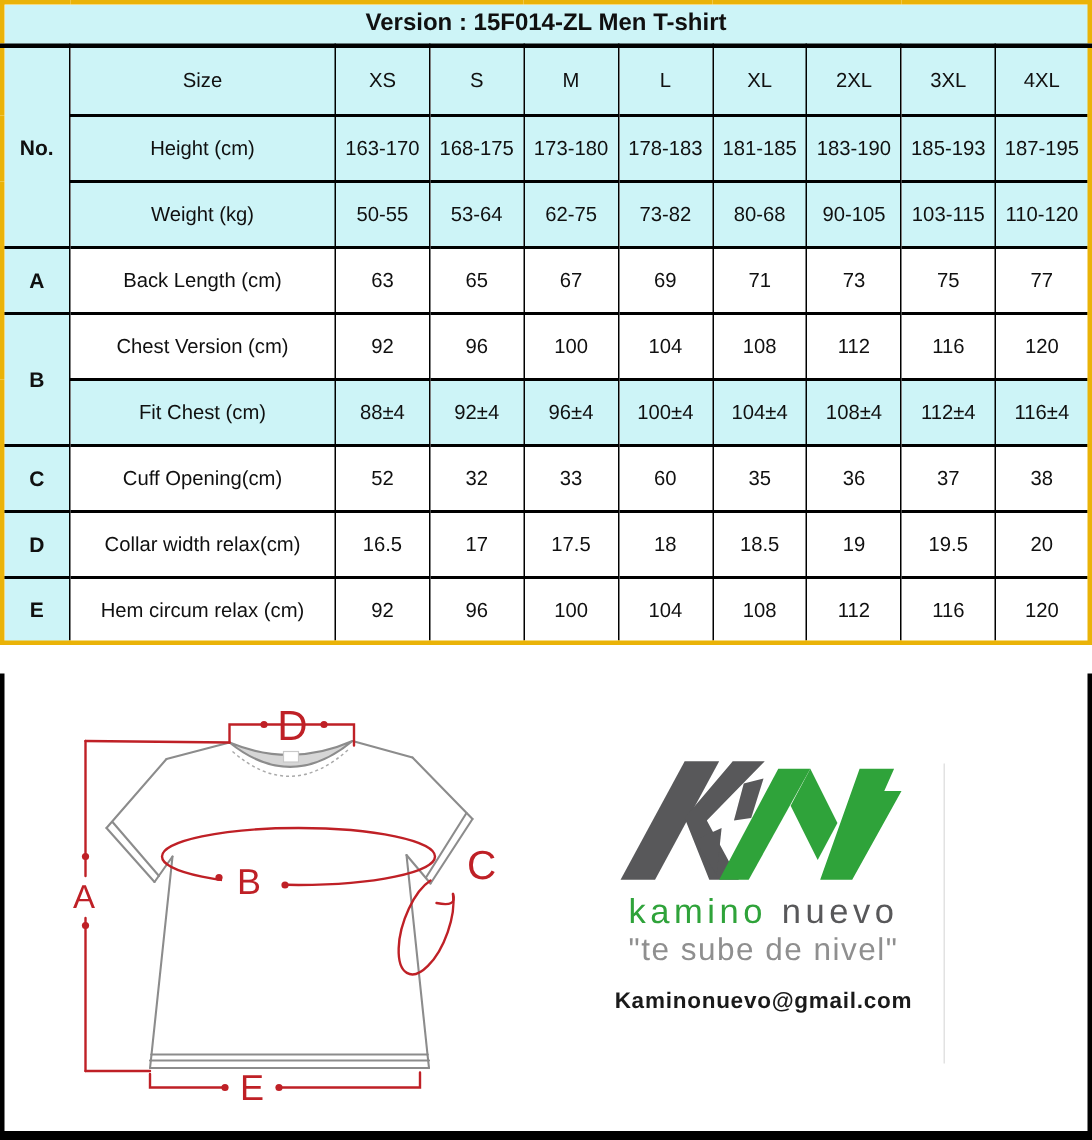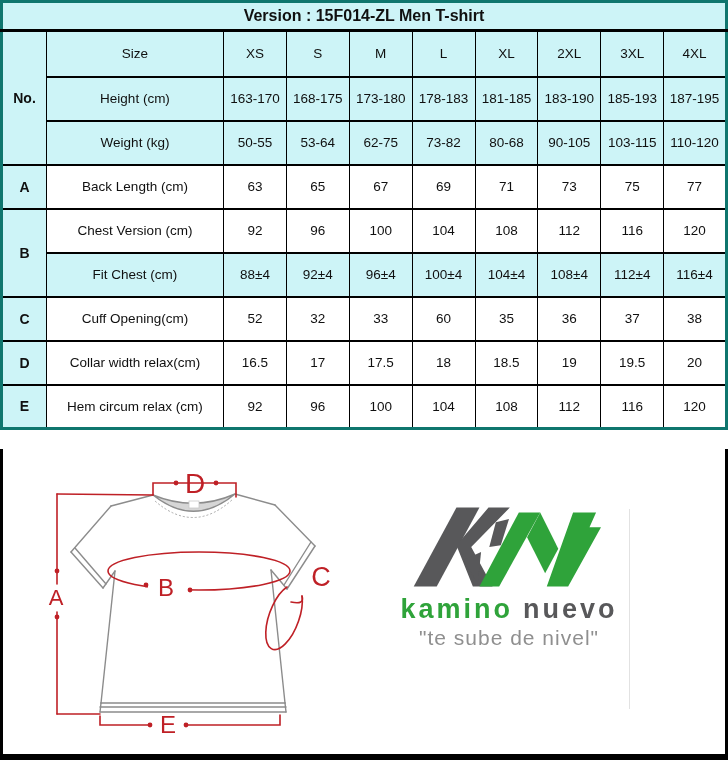--- a/index.html
+++ b/index.html
@@ -11,21 +11,21 @@
   }
   html,body{margin:0;padding:0;background:#fff;}
   .page{
     position:relative;width:728px;height:760px;overflow:hidden;
     font-family:"Liberation Sans", sans-serif;color:var(--ink);
     background:#fff;
   }
   
   table.size-chart{
     border-collapse:collapse;table-layout:fixed;width:728px;
-    border:3px solid #0f766e;
+    border:3px solid #eab308;
     padding-left:28px;
   }
   table.size-chart td{
     border:1px solid #000;border-top-width:2px;border-bottom-width:2px;
     text-align:center;vertical-align:middle;
     font-size:13.5px;color:#101010;padding:0 2px;
     overflow:hidden;white-space:nowrap;
   }
   table.size-chart tr{height:44px;}
   table.size-chart tr.title-row{height:29px;}
@@ -44,21 +44,21 @@
     position:absolute;left:0;right:0;bottom:0;height:305px;
     border-left:3px solid #000;border-right:3px solid #000;border-bottom:6px solid #000;
     background:#fff;
   }
   .diagram-svg{position:absolute;left:0;top:0;}
   .brand{
     position:absolute;left:372px;top:52px;width:268px;text-align:center;
   }
   .brand .mark{display:block;margin:0 auto 2px auto;}
   .wordmark{
-    font-weight:bold;font-size:27px;letter-spacing:3px;line-height:1.05;
+    font-weight:normal;font-size:23px;letter-spacing:3px;line-height:1.05;
     white-space:nowrap;
   }
   .wordmark .w1{color:var(--logo-green);}
   .wordmark .w2{color:var(--logo-gray);margin-left:10px;}
   .tagline{
     font-size:21px;color:#8f8f8f;letter-spacing:1px;margin-top:3px;
     font-family:"Liberation Sans", sans-serif;white-space:nowrap;
   }
   .phone{font-size:23px;font-weight:bold;color:#1a1a1a;margin-top:13px;letter-spacing:1px;}
   .email{font-size:15px;font-weight:bold;color:#1a1a1a;margin-top:13px;letter-spacing:.5px;}
@@ -291,15 +291,16 @@
 
           <polygon points="158,14 180,58 164,88 142,44"></polygon>
 
           <polygon points="198,14 226,14 218,32 232,32 192,104 166,104"></polygon>
         </g>
       </svg>
       <div class="wordmark">
         <span class="w1">kamino</span><span class="w2">nuevo</span>
       </div>
       <div class="tagline">"te sube de nivel"</div>
+      <div class="email">Kaminonuevo@gmail.com</div>
     </div>
   </div>
 </div>
 
 </body></html>

